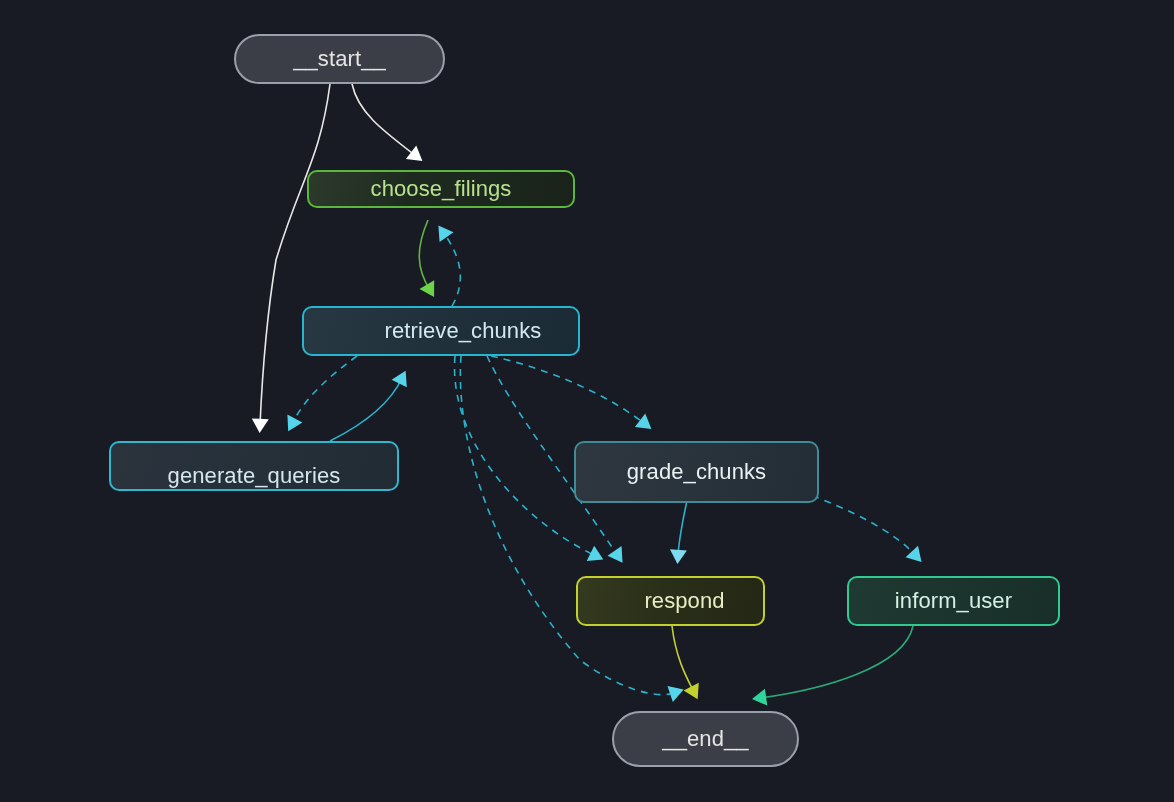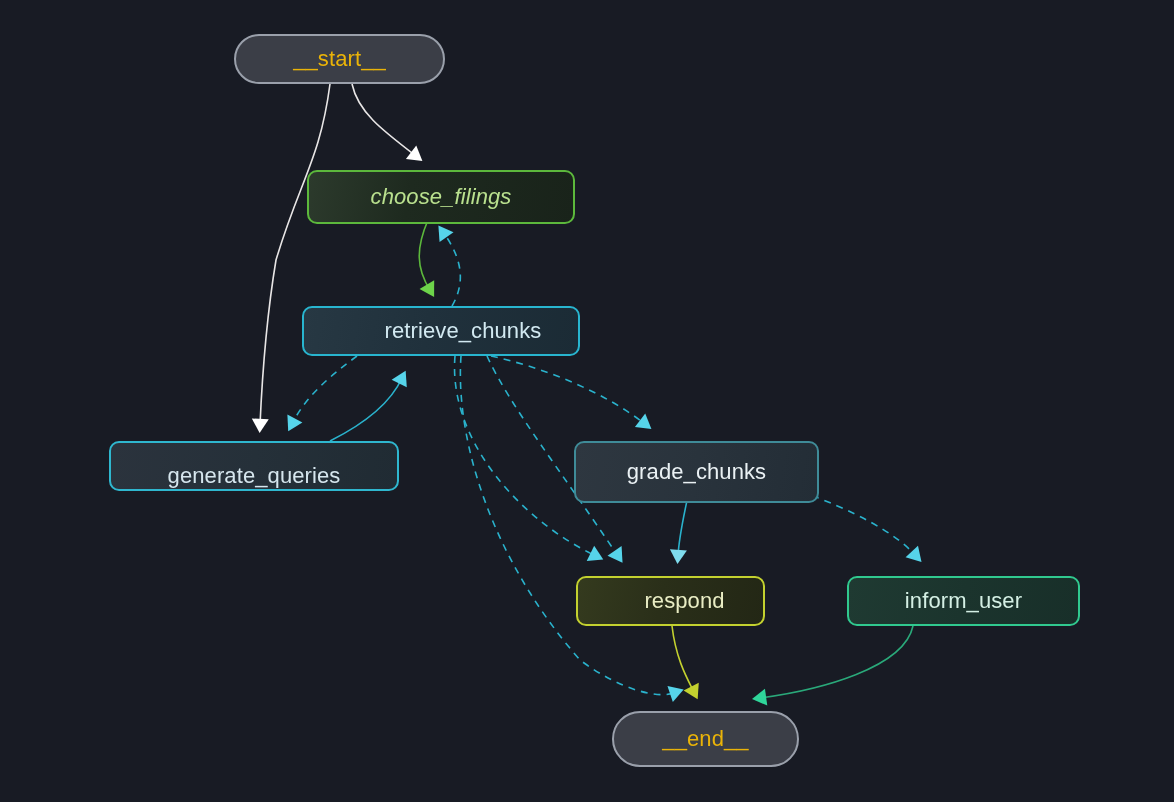--- a/index.html
+++ b/index.html
@@ -33,21 +33,21 @@
     border-width: 2px;
     font-size: 22px;
     letter-spacing: 0.1px;
     white-space: nowrap;
     user-select: none;
   }
   .node-terminal {
     border-radius: 999px;
     background: #3b3e47;
     border-color: #9aa0ab;
-    color: #eab308;
+    color: #e5e5e5;
   }
   .node-box {
     border-radius: 10px;
   }
   .n-choose-filings {
     background: linear-gradient(100deg, #2c3a2c 0%, #1e2a1f 38%, #19231a 100%);
     border-color: #5cb83c;
     color: #b9e08e;
   }
   .n-retrieve-chunks {
@@ -112,41 +112,41 @@
       <path d="M672,626 C676,660 688,680 694,692" fill="none" stroke="#c3d12f" stroke-width="1.6"></path>
       <polygon points="683.6189864908521,690.3828470935345 698.7467960899379,682.6272441683062 697.6839113894835,699.1857095595657" fill="#c3d12f"></polygon>
       <path d="M913,626 C904,668 820,690 760,698" fill="none" stroke="#2aa97a" stroke-width="1.6"></path>
       <polygon points="764.9432953075242,688.729376692875 767.288611885757,705.5668197929382 752.00221452747,699.1140253746606" fill="#2fd69a"></polygon>
     </svg>
 
   <div class="node node-terminal" id="node-start" style="left: 234px; top: 34px; width: 211px; height: 50px;">
     <span>__start__</span>
   </div>
 
-  <div class="node node-box n-choose-filings" id="node-choose_filings" style="left: 307px; top: 170px; width: 268px; height: 54px; font-style: italic;">
+  <div class="node node-box n-choose-filings" id="node-choose_filings" style="left: 307px; top: 170px; width: 268px; height: 38px;">
     <span>choose_filings</span>
   </div>
 
   <div class="node node-box n-retrieve-chunks" id="node-retrieve_chunks" style="left: 302px; top: 306px; width: 278px; height: 50px;">
     <span>retrieve_chunks</span>
   </div>
 
   <div class="node node-box n-generate-queries" id="node-generate_queries" style="left: 109px; top: 441px; width: 290px; height: 50px;">
     <span>generate_queries</span>
   </div>
 
   <div class="node node-box n-grade-chunks" id="node-grade_chunks" style="left: 574px; top: 441px; width: 245px; height: 62px;">
     <span>grade_chunks</span>
   </div>
 
   <div class="node node-box n-respond" id="node-respond" style="left: 576px; top: 576px; width: 189px; height: 50px;">
     <span>respond</span>
   </div>
 
-  <div class="node node-box n-inform-user" id="node-inform_user" style="left: 847px; top: 576px; width: 233px; height: 50px;">
+  <div class="node node-box n-inform-user" id="node-inform_user" style="left: 847px; top: 576px; width: 213px; height: 50px;">
     <span>inform_user</span>
   </div>
 
   <div class="node node-terminal" id="node-end" style="left: 612px; top: 711px; width: 187px; height: 56px;">
     <span>__end__</span>
   </div>
 
 </div>
 
 </body></html>

